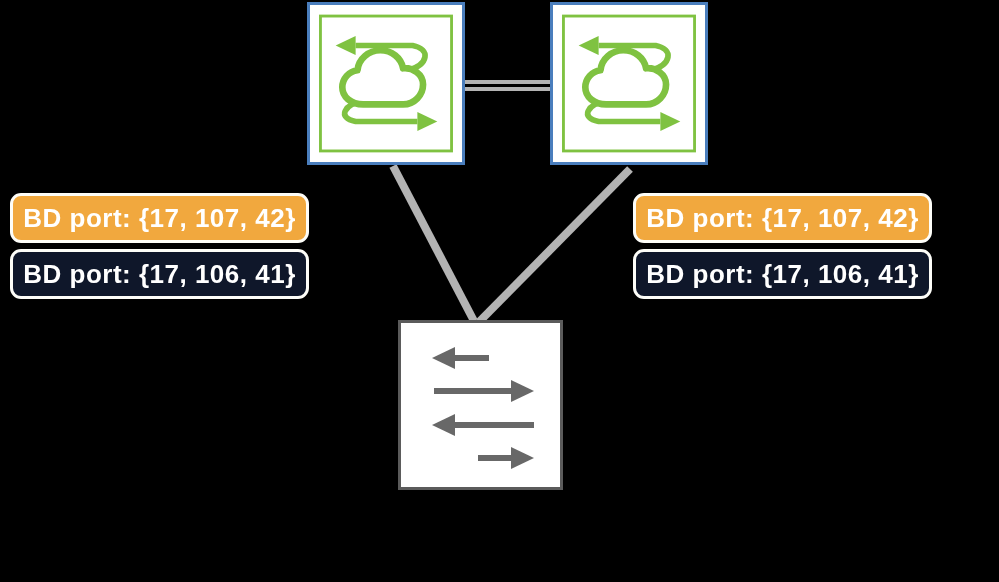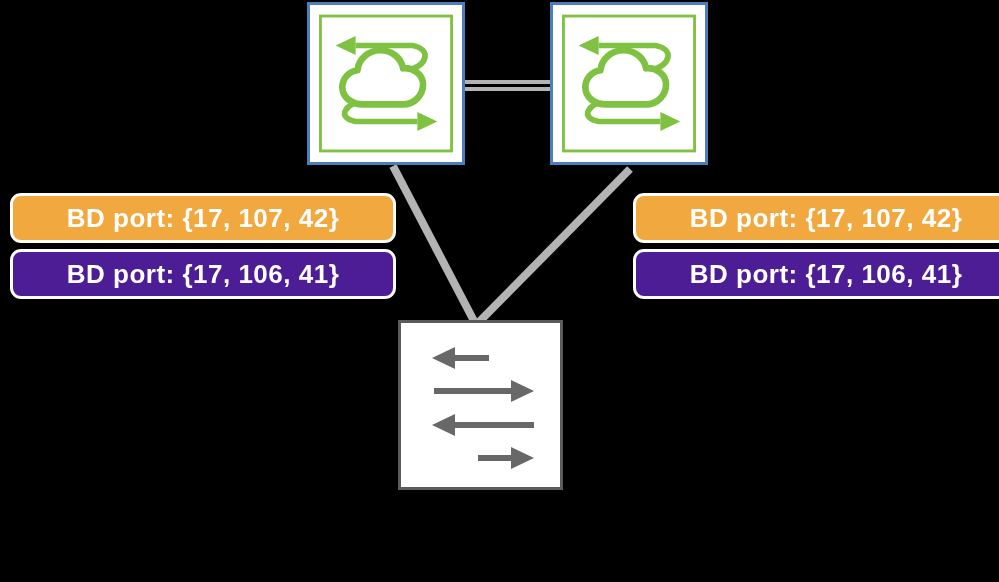--- a/index.html
+++ b/index.html
@@ -38,33 +38,33 @@
   .switch-box {
     position: absolute;
     left: 398px; top: 320px;
     width: 159px; height: 164px;
     background: #ffffff;
     border: 3px solid #5b5b5b;
   }
   .switch-box svg { display: block; width: 159px; height: 164px; }
   .pill {
     position: absolute;
-    width: 386px; height: 50px;
+    width: 299px; height: 50px;
     box-sizing: border-box;
     border: 3px solid #fdfdf8;
     border-radius: 11px;
     display: flex; align-items: center; justify-content: center;
     color: #ffffff;
     font-size: 26px;
     font-weight: bold;
     letter-spacing: 0.5px;
     white-space: nowrap;
   }
   .pill.orange { background: #f1a83e; }
-  .pill.green  { background: #4c1d95; }
+  .pill.green  { background: #0f172a; }
   .pill.pos-left-top     { left: 10px;  top: 193px; }
   .pill.pos-left-bottom  { left: 10px;  top: 249px; }
   .pill.pos-right-top    { left: 633px; top: 193px; }
   .pill.pos-right-bottom { left: 633px; top: 249px; }
 </style>
 </head>
 <body>
 
 <div class="canvas">
 

